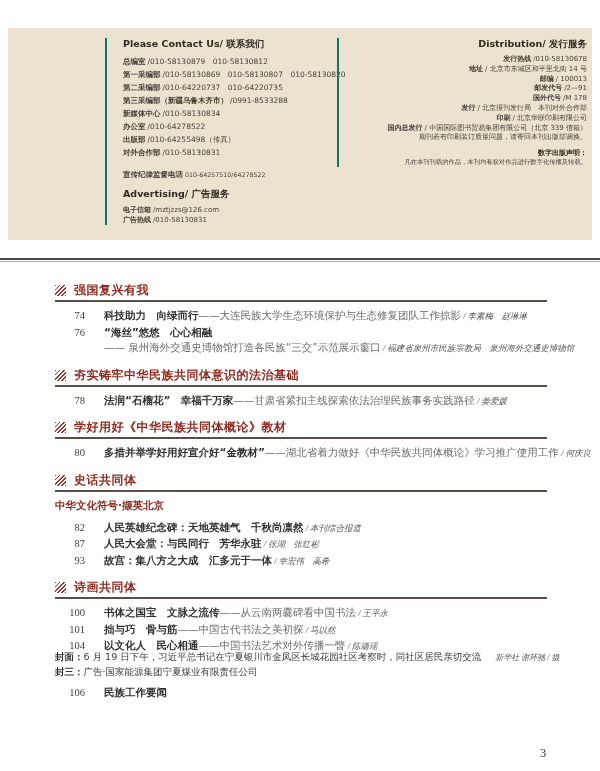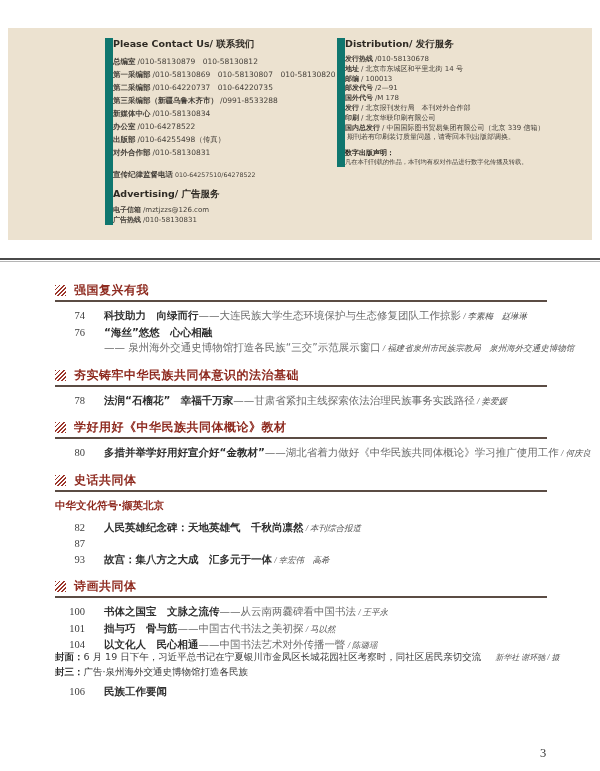--- a/index.html
+++ b/index.html
@@ -3,23 +3,23 @@
 <meta charset="utf-8">
 <style>
   html,body{margin:0;padding:0;}
   body{
     width:600px;height:771px;position:relative;background:#ffffff;
     font-family:"DejaVu Sans",sans-serif;overflow:hidden;
     -webkit-font-smoothing:antialiased;
   }
   
   .band{position:absolute;left:8px;top:28px;width:584px;height:212px;background:#ece2d0;}
-  .hcol{position:absolute;box-sizing:border-box;border-left:8px solid #0f766e;padding-left:0;}
+  .hcol{position:absolute;box-sizing:border-box;border-left:2px solid #0f766e;padding-left:16px;}
   .col-contact{left:105px;top:38px;width:228px;}
-  .col-dist{left:337px;top:38px;width:250px;}
+  .col-dist{left:337px;top:38px;width:250px;text-align:right;}
   .hcol-title{font-size:9.5px;font-weight:bold;color:#2e2a24;margin-bottom:4px;white-space:nowrap;}
   .hline{font-size:7.5px;line-height:13px;color:#45403a;white-space:nowrap;}
   .hline .lbl{font-weight:bold;margin-right:2px;}
   .col-dist .hline{font-size:7px;line-height:9.8px;}
   .sup{margin-top:9px;}
   .sup .val{font-size:6.3px;}
   .ad-title{margin-top:7px;}
   .adline{font-size:7px;line-height:10px;}
   .legal{margin-top:6px;}
   .legal-title{font-size:7px;font-weight:bold;color:#2e2a24;line-height:9px;}
@@ -143,20 +143,21 @@
         <span class="sec-title">史话共同体</span>
       </div>
     <div class="sec-rule"></div>
     <div class="sub">中华文化符号·撷英北京</div>
     <div class="entry">
       <span class="pg">82</span>
       <span class="ti"><span class="bold">人民英雄纪念碑：天地英雄气　千秋尚凛然</span><span class="au"> / 本刊综合报道</span></span>
     </div>
     <div class="entry">
       <span class="pg">87</span>
+      <span class="ti"><span class="bold">人民大会堂：与民同行　芳华永驻</span><span class="au"> / 张湖　张红彬</span></span>
     </div>
     <div class="entry">
       <span class="pg">93</span>
       <span class="ti"><span class="bold">故宫：集八方之大成　汇多元于一体</span><span class="au"> / 幸宏伟　高希</span></span>
     </div>
   </div>
 
   <div class="sec">
     <div class="sec-head">
         <span class="hatch"></span>
@@ -179,16 +180,16 @@
 
   <div class="entry standalone">
     <span class="pg">106</span>
     <span class="ti"><span class="bold">民族工作要闻</span></span>
   </div>
 
 </div>
 
 <div class="covers">
   <div class="cover-line"><span class="cover-label">封面：</span><span class="cover-text">6 月 19 日下午，习近平总书记在宁夏银川市金凤区长城花园社区考察时，同社区居民亲切交流</span><span class="cover-credit">新华社 谢环驰 / 摄</span></div>
-  <div class="cover-line"><span class="cover-label">封三：</span><span class="cover-text">广告·泉州海外交通史博物馆打造各民族</span></div>
+  <div class="cover-line"><span class="cover-label">封三：</span><span class="cover-text">广告·国家能源集团宁夏煤业有限责任公司</span></div>
 </div>
 
 <div class="pageno">3</div>
 
 </body></html>

